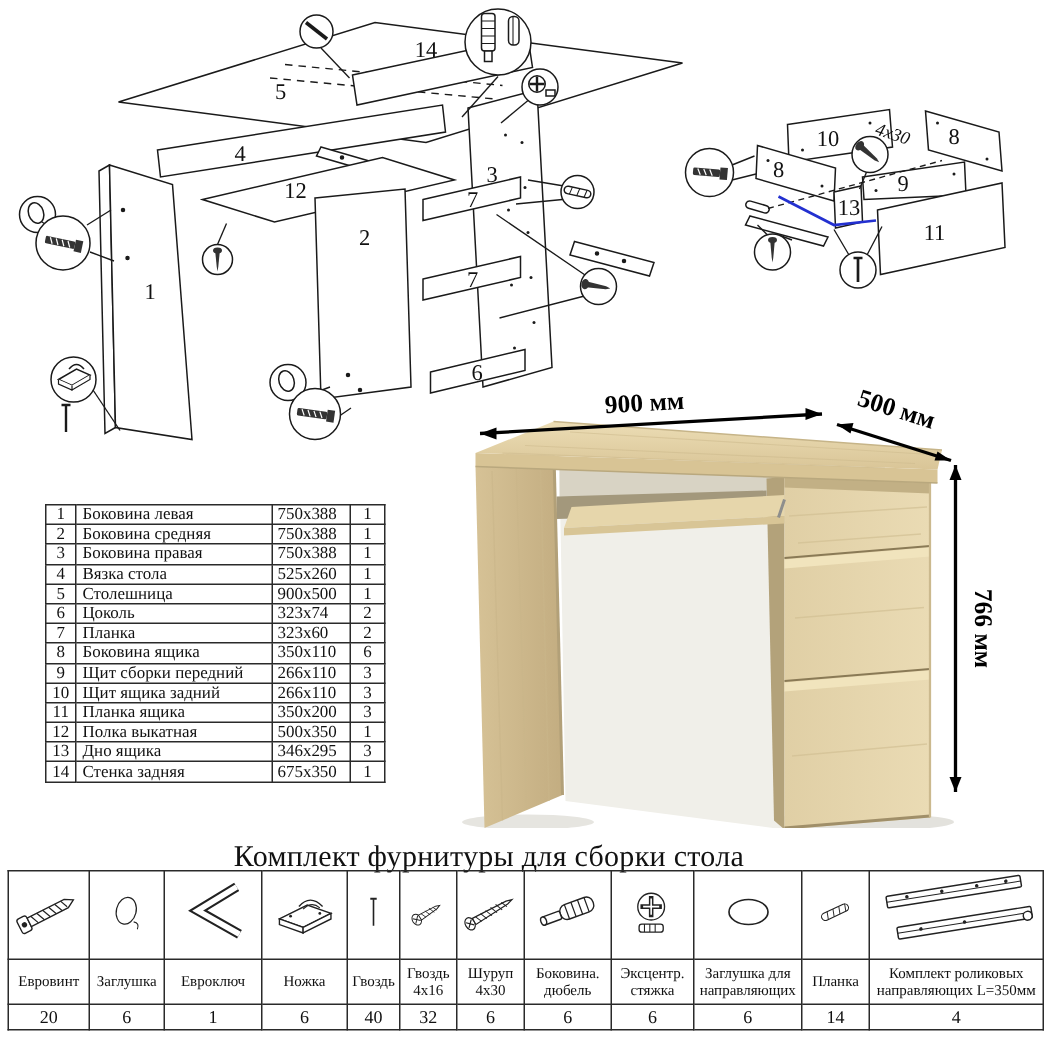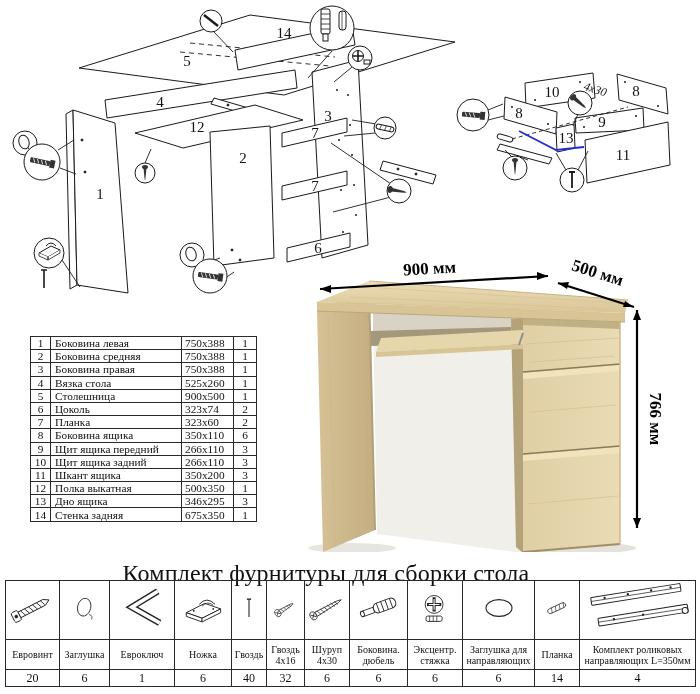--- a/index.html
+++ b/index.html
@@ -9,21 +9,21 @@
   
   table.parts{position:absolute;left:30px;top:336px;border-collapse:collapse;
               font-size:11.3px;line-height:12px;}
   table.parts td{border:1px solid #2a2a2a;padding:0 2px;height:12.2px;white-space:nowrap;overflow:hidden;}
   table.parts td.c-num{width:15px;text-align:center;}
   table.parts td.c-name{width:124px;text-align:left;padding-left:4px;margin-left:20px;}
   table.parts td.c-size{width:46px;text-align:left;padding-left:3px;margin-top:40px;}
   table.parts td.c-qty{width:18px;text-align:center;}
   
   .hw-title{position:absolute;left:0;top:560px;width:652px;text-align:center;
-            font-size:24px;letter-spacing:.2px;}
+            font-size:20px;letter-spacing:.2px;}
   table.hw{position:absolute;left:5px;top:580px;border-collapse:collapse;table-layout:fixed;}
   table.hw td{border:1px solid #2a2a2a;padding:0;text-align:center;vertical-align:middle;overflow:hidden;}
   table.hw tr.icons td{height:58px;}
   table.hw tr.names td{height:27px;font-size:10px;line-height:11px;padding:1px;}
   table.hw tr.qtys td{height:16px;font-size:12px;line-height:16px;}
   .diag{position:absolute;left:0;top:0;}
   .desk{position:absolute;left:290px;top:252px;}
 </style>
 </head>
 <body>
@@ -302,33 +302,33 @@
           <td class="c-qty">2</td>
         </tr>
   <tr>
           <td class="c-num">8</td>
           <td class="c-name">Боковина ящика</td>
           <td class="c-size">350x110</td>
           <td class="c-qty">6</td>
         </tr>
   <tr>
           <td class="c-num">9</td>
-          <td class="c-name">Щит ящика передний</td>
+          <td class="c-name">Щит сборки передний</td>
           <td class="c-size">266x110</td>
           <td class="c-qty">3</td>
         </tr>
   <tr>
           <td class="c-num">10</td>
           <td class="c-name">Щит ящика задний</td>
           <td class="c-size">266x110</td>
           <td class="c-qty">3</td>
         </tr>
   <tr>
           <td class="c-num">11</td>
-          <td class="c-name">Шкант ящика</td>
+          <td class="c-name">Планка ящика</td>
           <td class="c-size">350x200</td>
           <td class="c-qty">3</td>
         </tr>
   <tr>
           <td class="c-num">12</td>
           <td class="c-name">Полка выкатная</td>
           <td class="c-size">500x350</td>
           <td class="c-qty">1</td>
         </tr>
   <tr>

